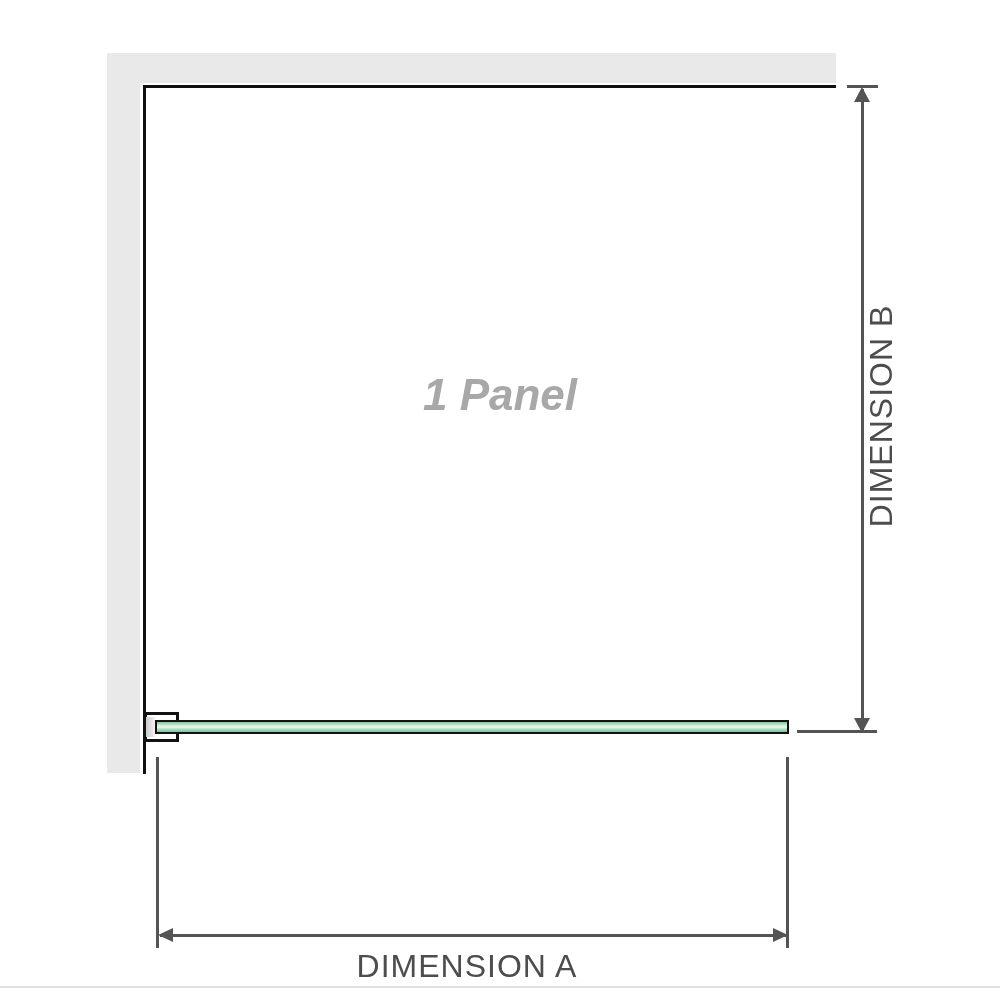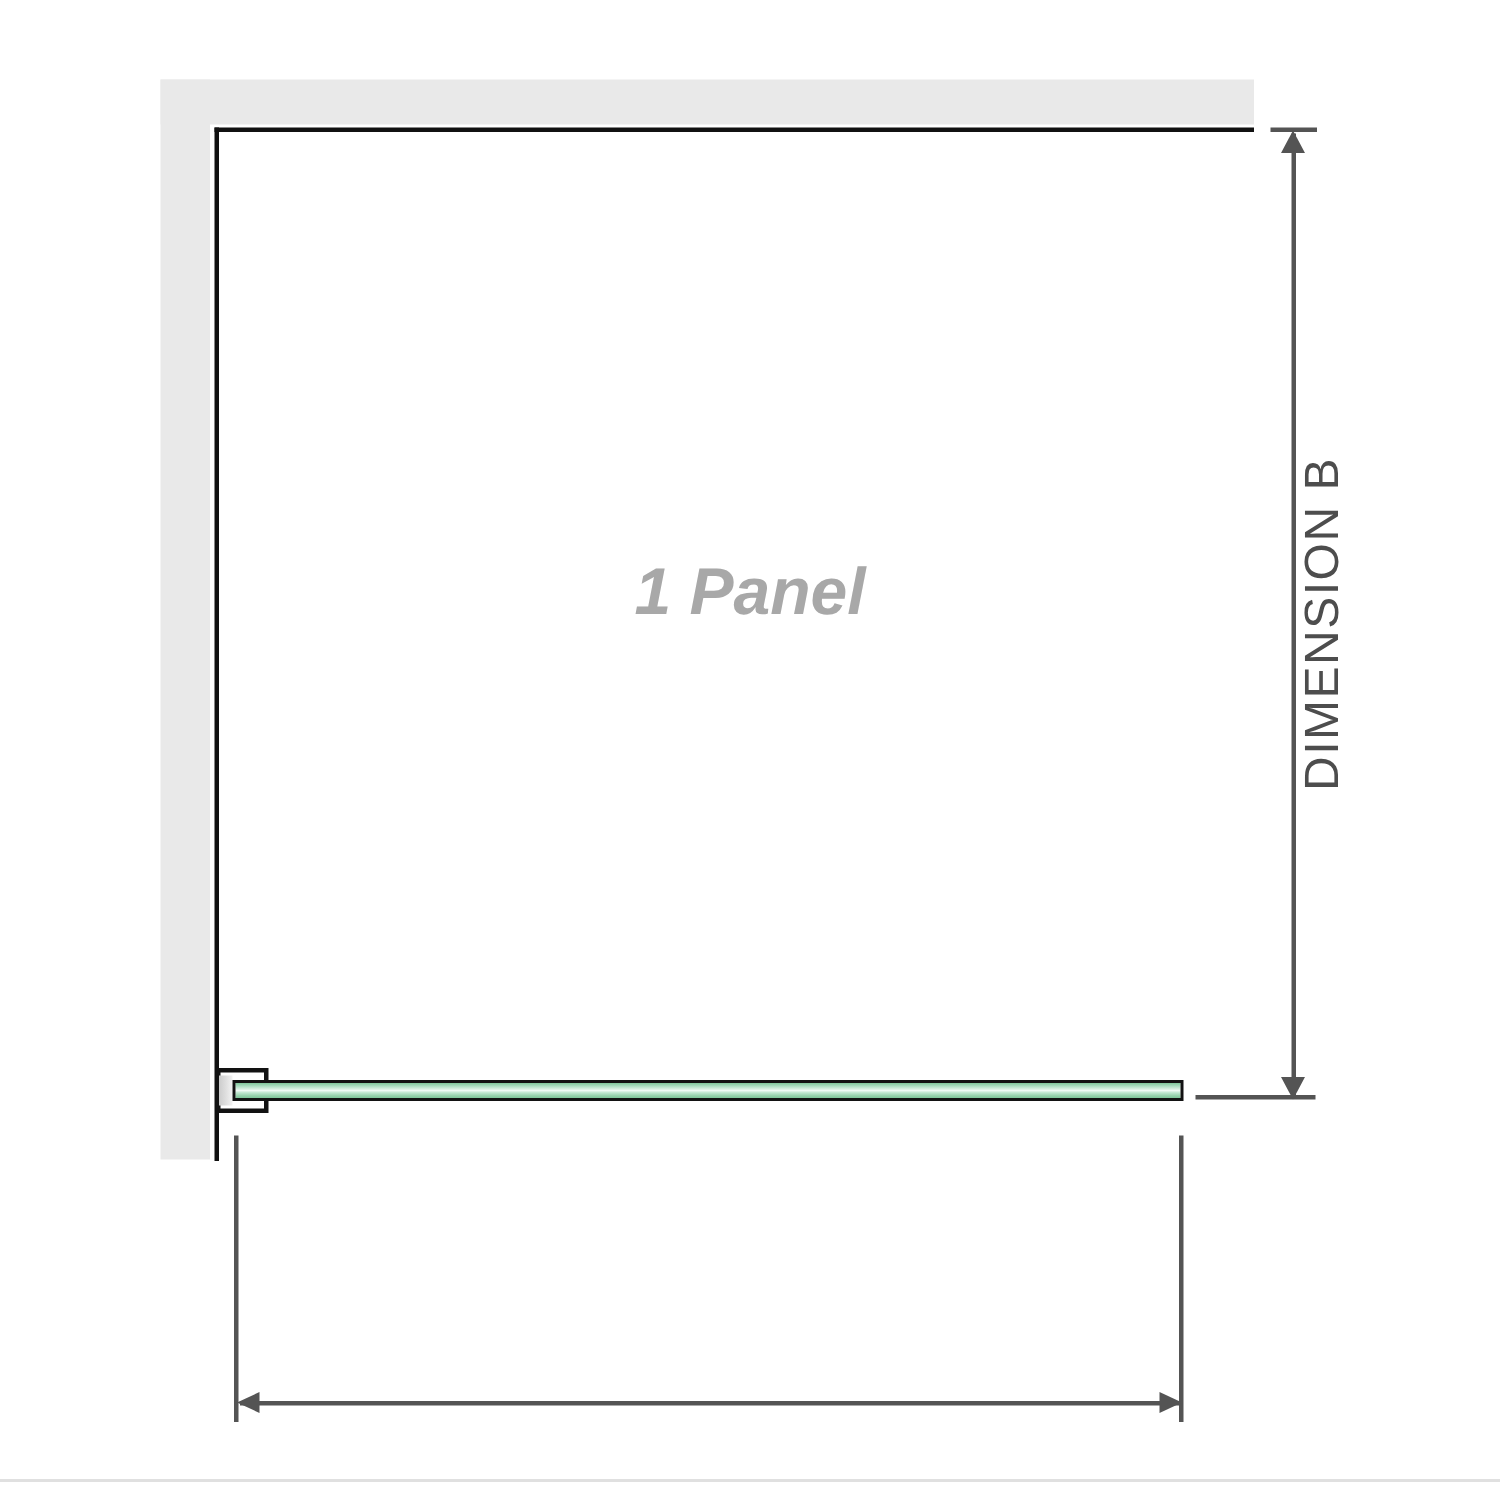--- a/index.html
+++ b/index.html
@@ -129,16 +129,17 @@
   <div class="abs dim dimB-line"></div>
   <div class="abs arrow arrow-up"></div>
   <div class="abs arrow arrow-down"></div>
   <div class="abs dim-label dimB-label">DIMENSION B</div>
 
   <div class="abs dim dimA-tick-left"></div>
   <div class="abs dim dimA-tick-right"></div>
   <div class="abs dim dimA-line"></div>
   <div class="abs arrow arrow-left"></div>
   <div class="abs arrow arrow-right"></div>
+  <div class="abs dim-label dimA-label">DIMENSION A</div>
 
   <div class="abs separator"></div>
 
 </div>
 
 </body></html>

